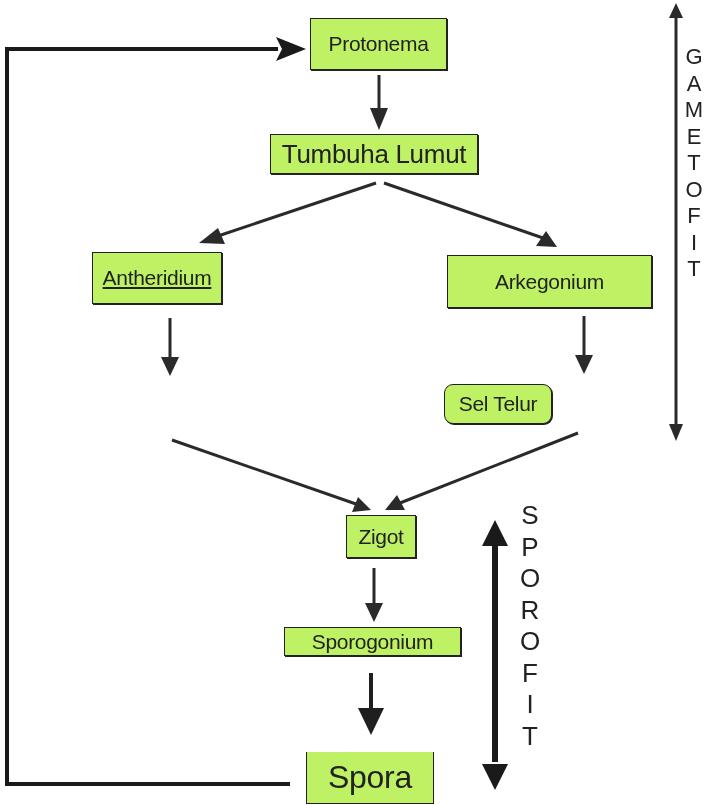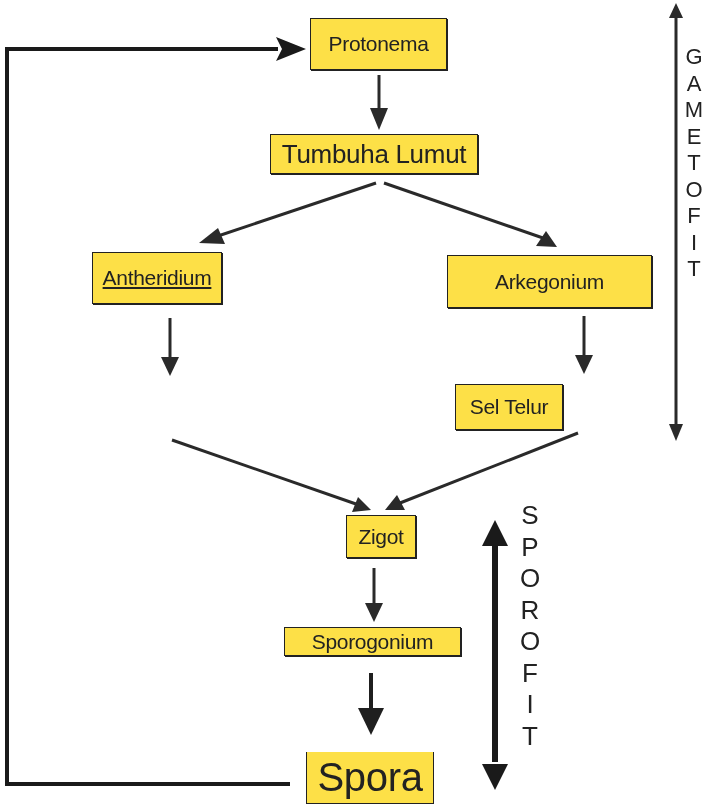--- a/index.html
+++ b/index.html
@@ -10,39 +10,39 @@
     background: #ffffff;
     overflow: hidden;
     font-family: "Liberation Sans", sans-serif;
     color: #222222;
   }
   svg#arrows { position: absolute; left: 0; top: 0; }
   .node {
     position: absolute;
     box-sizing: border-box;
     border: 1px solid #222222;
-    background: #fde047;
+    background: #bef264;
     display: flex;
     align-items: center;
     justify-content: center;
     font-size: 21px;
     white-space: nowrap;
     letter-spacing: -0.3px;
     color: #222222;
     box-shadow: 1px 1px 0 #222222;
   }
   #node-protonema { left: 310px; top: 18px; width: 137px; height: 52px; }
   #node-tumbuha { left: 270px; top: 134px; width: 208px; height: 40px; font-size: 26px; }
   #node-antheridium { left: 92px; top: 252px; width: 130px; height: 52px; text-decoration: underline; }
   #node-arkegonium { left: 447px; top: 255px; width: 205px; height: 53px; }
   #node-spermatozoa { left: 75px; top: 390px; width: 153px; height: 41px; }
-  #node-seltelur { left: 455px; top: 384px; width: 108px; height: 46px; }
+  #node-seltelur { left: 444px; top: 384px; width: 108px; height: 40px; border-radius: 9px; }
   #node-zigot { left: 346px; top: 515px; width: 70px; height: 43px; }
   #node-sporogonium { left: 284px; top: 627px; width: 177px; height: 29px; }
-  #node-spora { left: 306px; top: 752px; width: 128px; height: 52px; font-size: 40px; box-shadow: none; border-top: none; }
+  #node-spora { left: 306px; top: 752px; width: 128px; height: 52px; font-size: 32px; box-shadow: none; border-top: none; }
   .vlabel {
     position: absolute;
     display: flex;
     flex-direction: column;
     align-items: center;
     color: #222222;
   }
   .vlabel span { display: block; text-align: center; width: 26px; }
   #label-gametofit { left: 681px; top: 44px; font-size: 22px; line-height: 26.5px; }
   #label-sporofit { left: 517px; top: 500px; font-size: 26px; line-height: 31.5px; }

